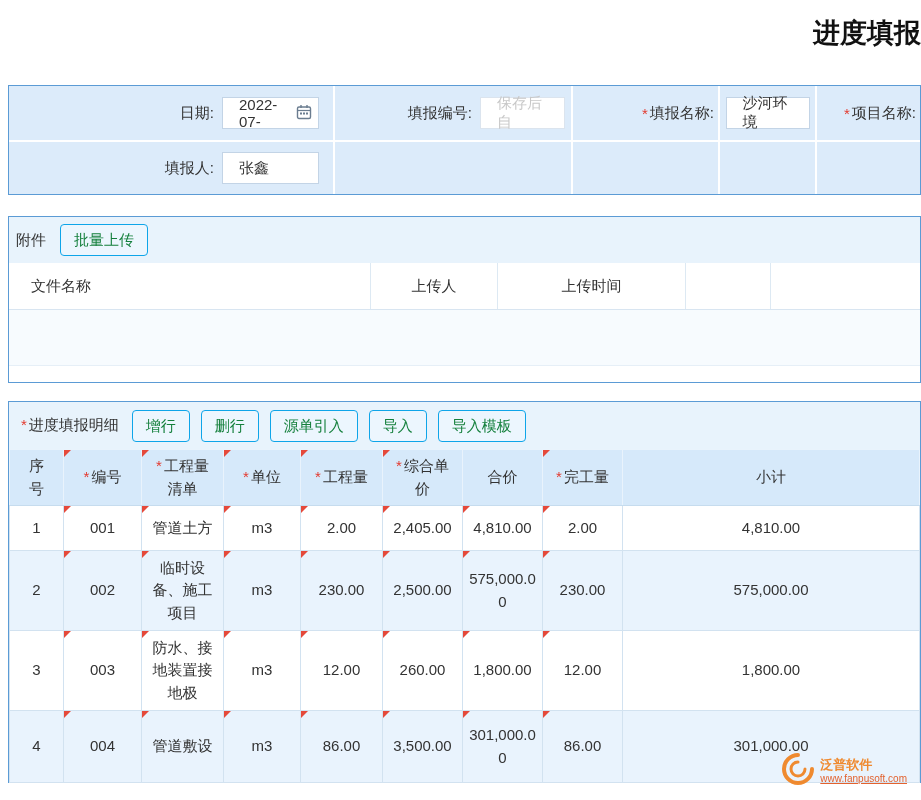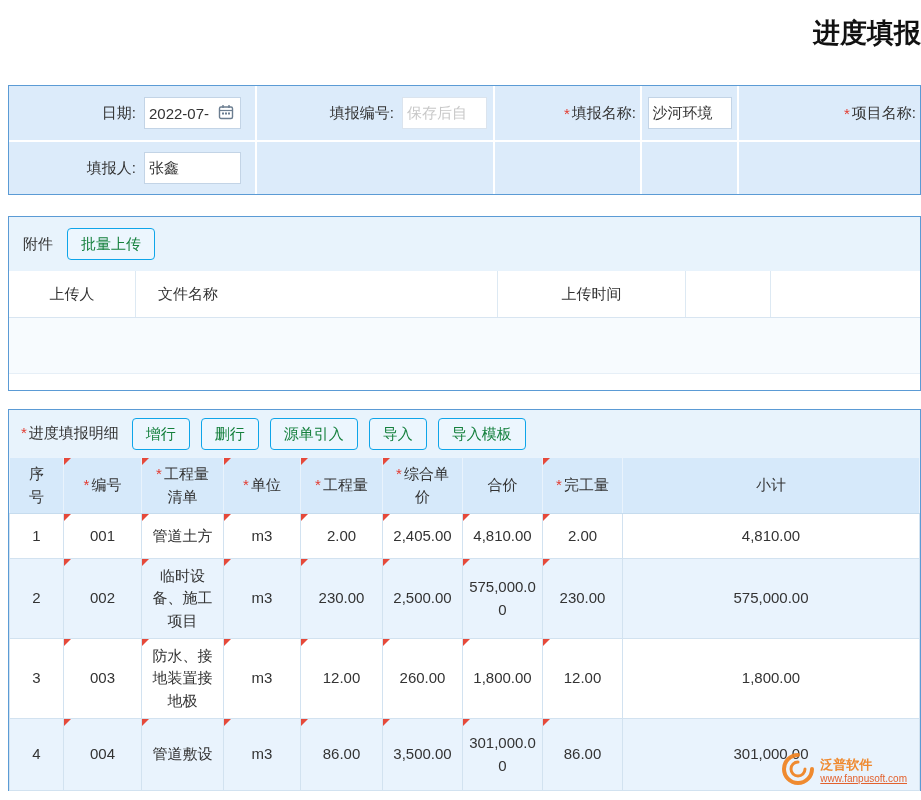--- a/index.html
+++ b/index.html
@@ -28,33 +28,33 @@
   
   .form-row {
     display: flex; background: #dcebfa; height: 54px;
     border-top: 2px solid #fff;
   }
   .fcell {
     display: flex; align-items: center;
     border-right: 2px solid #fff;
   }
   .fcell:last-child { border-right: none; }
-  .fc1 { width: 248px; padding-right: 14px; }
+  .fc1 { width: 326px; padding-right: 14px; }
   .fc2 { width: 238px; padding-right: 6px; }
   .fc3 { width: 147px; justify-content: flex-end; padding-right: 4px; }
   .fc4 { width: 97px;  justify-content: center; }
   .fc5 { flex: 1; justify-content: flex-end; padding-right: 4px; }
   .flabel { flex: 1; text-align: right; font-size: 15px; white-space: nowrap; }
   .flabel-static { font-size: 15px; white-space: nowrap; }
   .req { color: #e3392e; margin-right: 2px; font-size: 15px; }
 
   .input {
     background: #fff; border: 1px solid #c3d4e6; border-radius: 0;
     height: 32px; display: flex; align-items: center;
-    padding: 0 4px; font-size: 15px; margin-left: 8px;
+    padding: 0 16px; font-size: 15px; margin-left: 8px;
   }
   .input.w97 { width: 97px; }
   .input.w85 { width: 85px; }
   .input.w84 { width: 84px; margin-left: 0; }
   .input.disabled { color: #c8c8c8; border-color: #dbe4ee; }
   .date-input { justify-content: space-between; padding-right: 6px; }
   .cal-icon { flex: 0 0 auto; margin-left: 4px; }
 
   
   .attach-panel { margin-top: 21px; }
@@ -182,27 +182,27 @@
       </div>
     </div>
     <div class="fcell fc2"></div>
     <div class="fcell fc3"></div>
     <div class="fcell fc4"></div>
     <div class="fcell fc5"></div>
   </div>
 </section>
 
 <section class="panel attach-panel">
-  <div class="panel-bar" style="height:54px;">
+  <div class="panel-bar" style="height:46px;padding-left:7px;">
     <span>附件</span>
     <button class="btn">批量上传</button>
   </div>
   <div class="attach-head">
+    <div class="ah c-file">文件名称</div>
     <div class="ah c-up">上传人</div>
-    <div class="ah c-file">文件名称</div>
     <div class="ah c-time">上传时间</div>
     <div class="ah c-e1"></div>
     <div class="ah c-e2"></div>
   </div>
   <div class="attach-body"></div>
   <div class="attach-foot"></div>
 </section>
 
 <section class="panel detail-panel">
   <div class="detail-bar">

